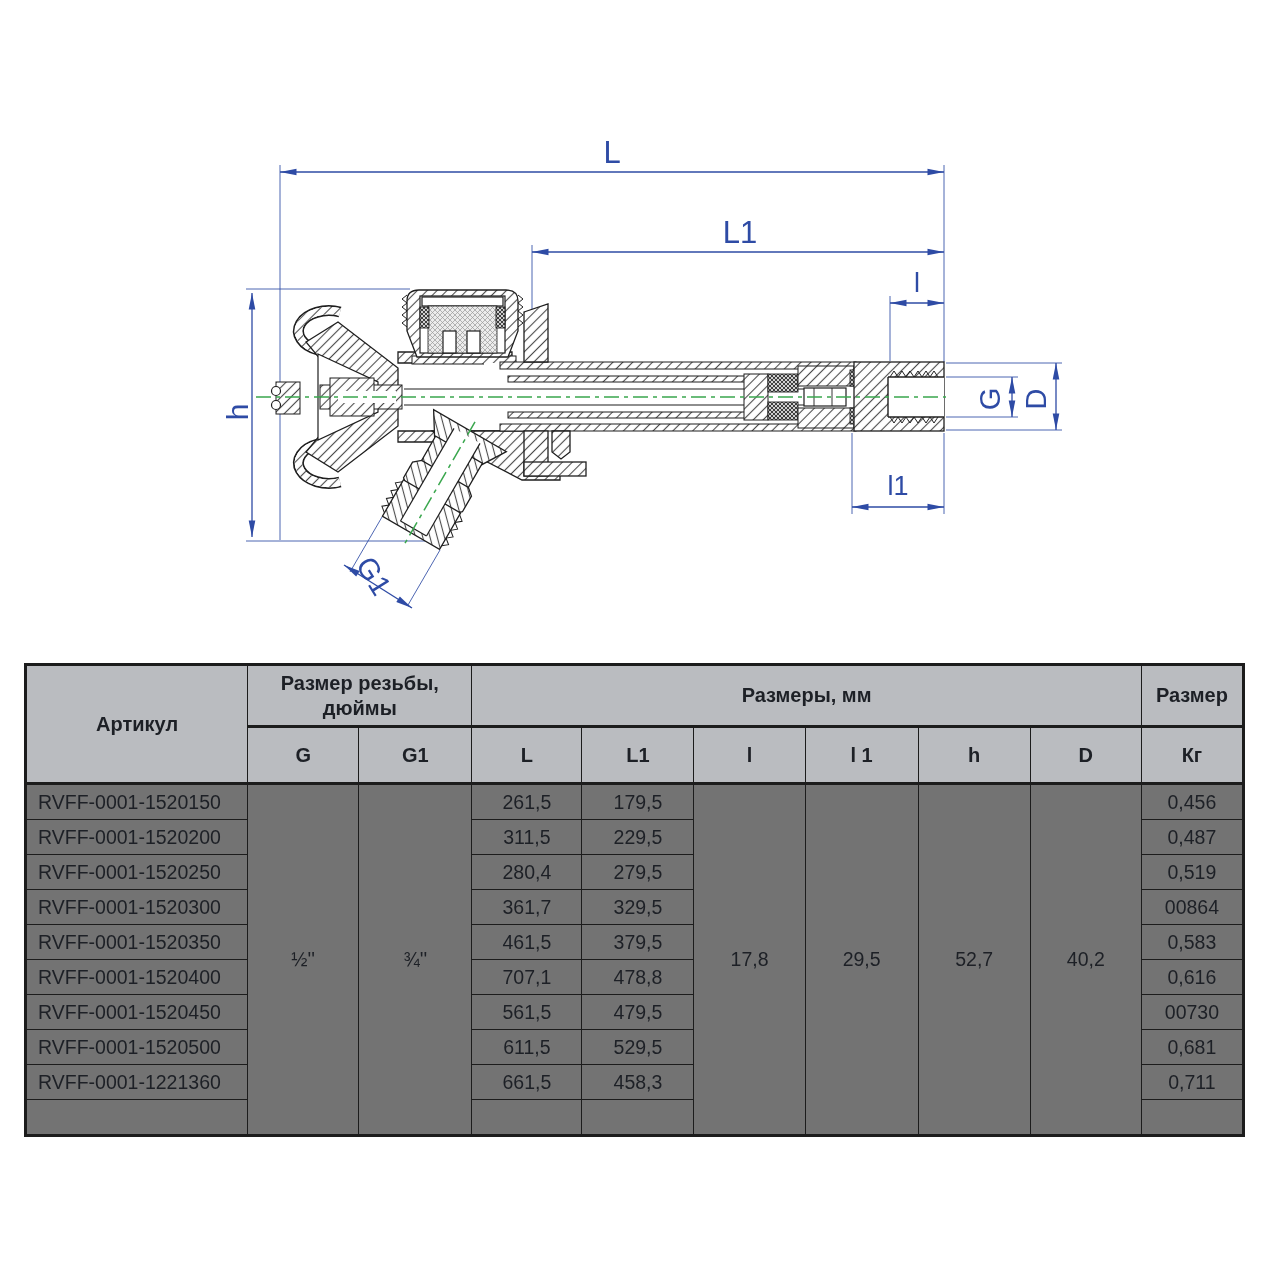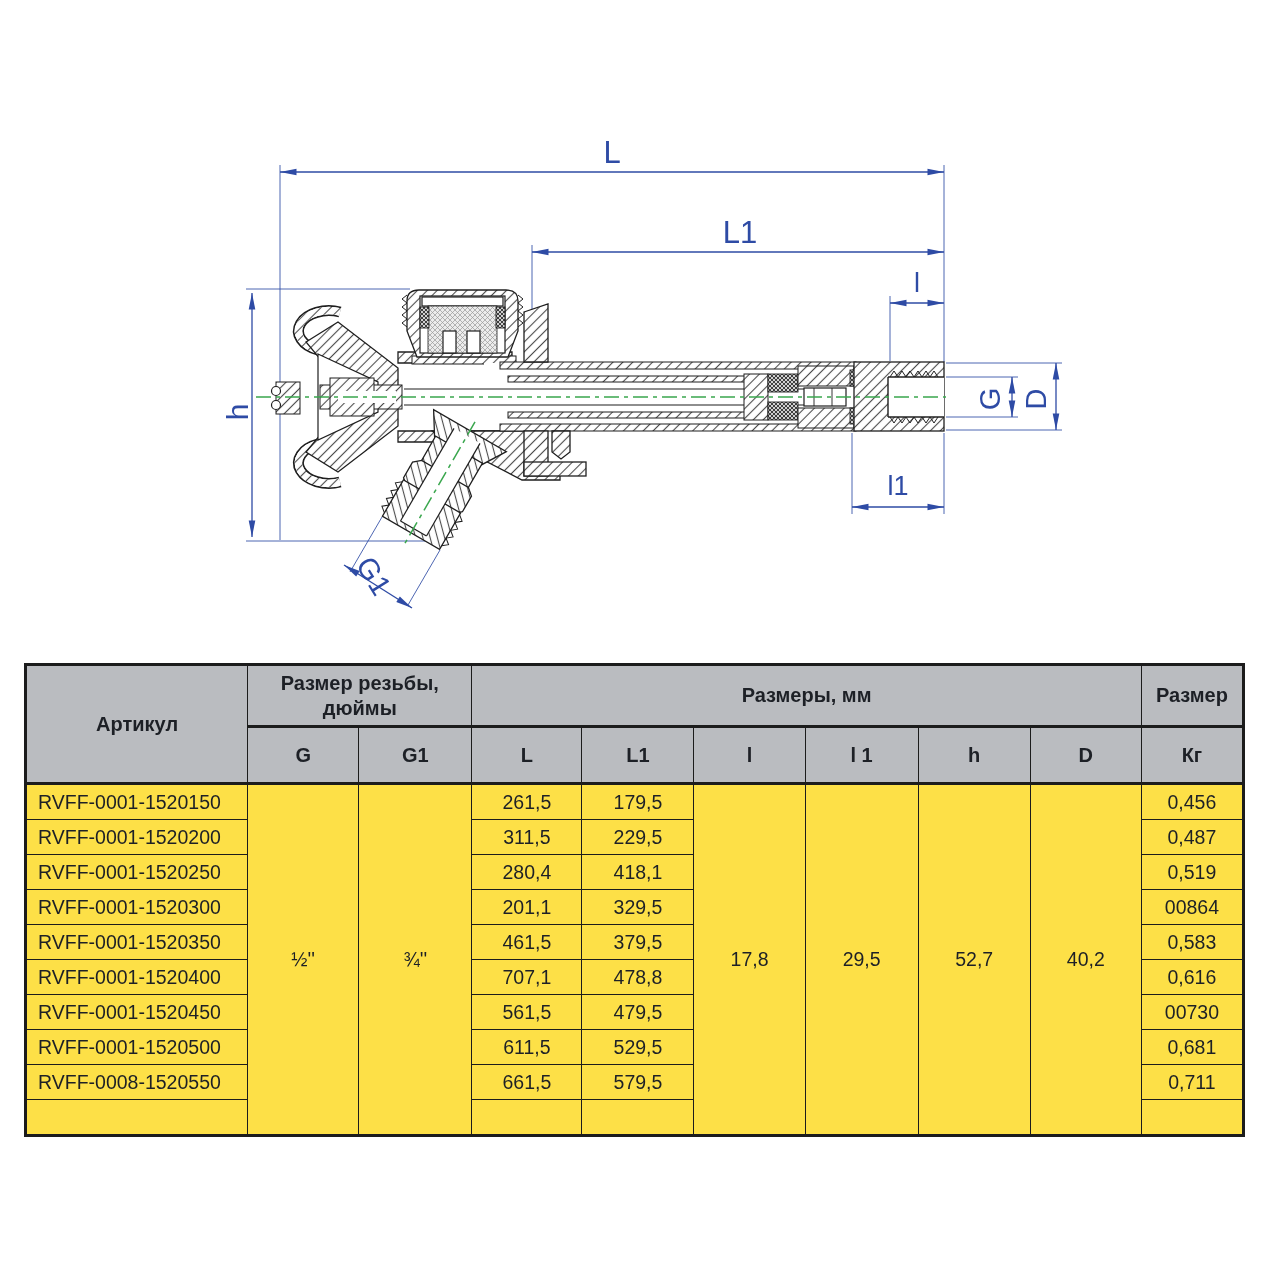--- a/index.html
+++ b/index.html
@@ -20,21 +20,21 @@
 
   
   table.spec{position:absolute;left:24px;top:663px;width:1221px;
     border-collapse:collapse;table-layout:fixed;color:#1d2026;
     border:3px solid #1c1c1c;}
   .spec th,.spec td{border:1.5px solid #1c1c1c;overflow:hidden;}
   .spec th{background:#babcc0;font-weight:bold;font-size:20px;text-align:center;
     padding:2px 2px;line-height:1.25;}
   .spec tr.hdr1 th{height:55px;border-bottom-width:3px;}
   .spec tr.hdr2 th{height:50px;border-bottom-width:3px;}
-  .spec td{background:#fde047;font-size:19.5px;height:34px;text-align:center;
+  .spec td{background:#737373;font-size:19.5px;height:34px;text-align:center;
     vertical-align:middle;padding:0 2px;}
   .spec td.art{text-align:left;padding-left:11px;}
 </style>
 </head>
 <body>
 
 <div class="page">
 
 <svg class="draw" width="1268" height="660" viewBox="0 0 1268 660">
   <defs>
@@ -235,26 +235,26 @@
   </tr>
   <tr>
     <td class="art">RVFF-0001-1520200</td>
     <td>311,5</td>
     <td>229,5</td>
     <td>0,487</td>
   </tr>
   <tr>
     <td class="art">RVFF-0001-1520250</td>
     <td>280,4</td>
-    <td>418,1</td>
+    <td>279,5</td>
     <td>0,519</td>
   </tr>
   <tr>
     <td class="art">RVFF-0001-1520300</td>
-    <td>201,1</td>
+    <td>361,7</td>
     <td>329,5</td>
     <td>00864</td>
   </tr>
   <tr>
     <td class="art">RVFF-0001-1520350</td>
     <td>461,5</td>
     <td>379,5</td>
     <td>0,583</td>
   </tr>
   <tr>
@@ -269,23 +269,23 @@
     <td>479,5</td>
     <td>00730</td>
   </tr>
   <tr>
     <td class="art">RVFF-0001-1520500</td>
     <td>611,5</td>
     <td>529,5</td>
     <td>0,681</td>
   </tr>
   <tr>
-    <td class="art">RVFF-0008-1520550</td>
+    <td class="art">RVFF-0001-1221360</td>
     <td>661,5</td>
-    <td>579,5</td>
+    <td>458,3</td>
     <td>0,711</td>
   </tr>
   <tr>
     <td class="art"></td>
     <td></td>
     <td></td>
     <td></td>
   </tr>
 </tbody>
     </table>

